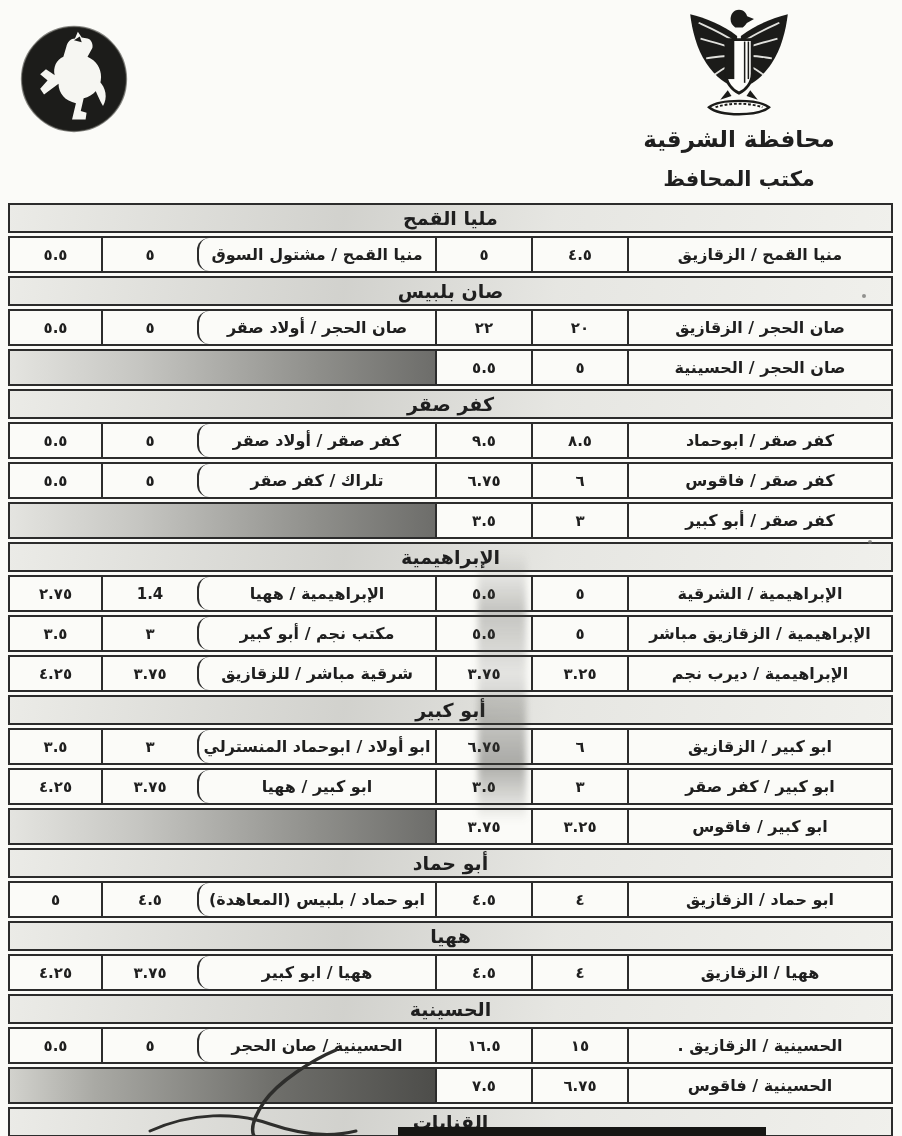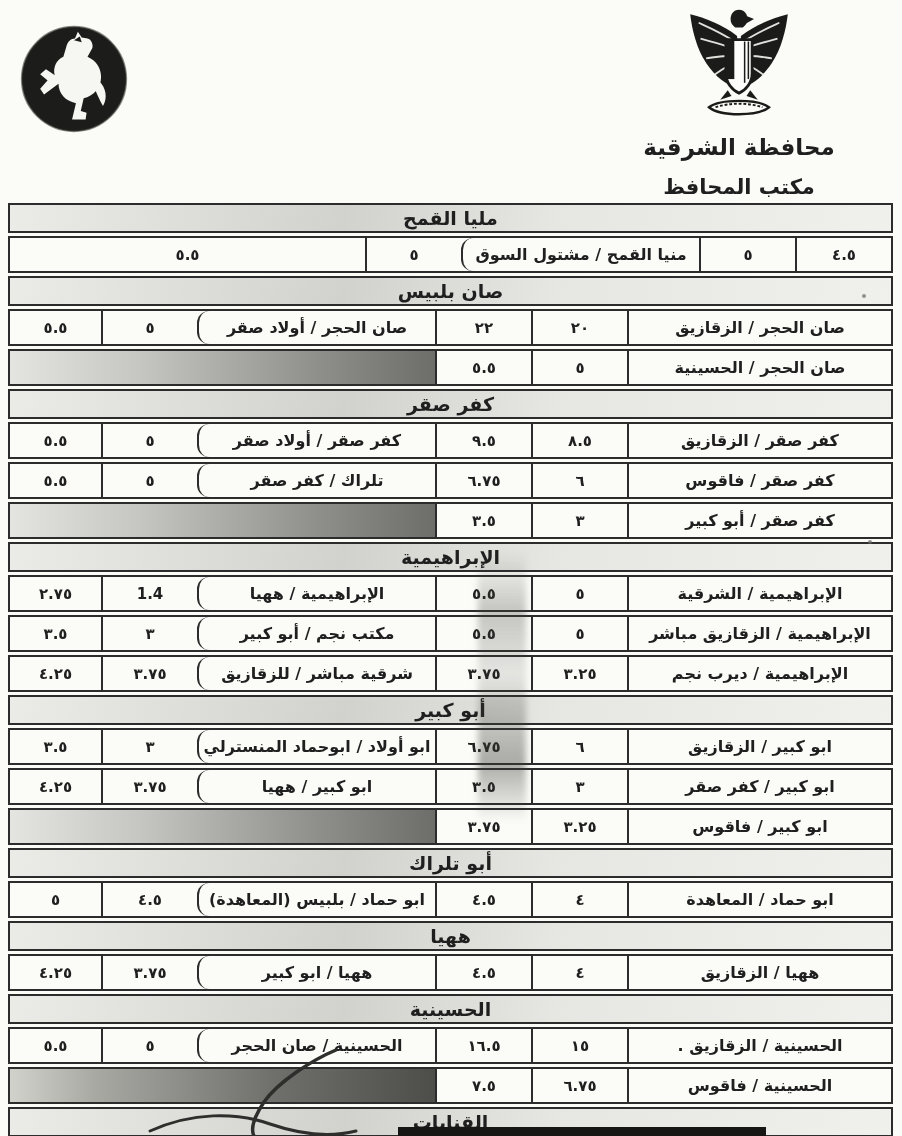--- a/index.html
+++ b/index.html
@@ -9,21 +9,21 @@
     font-family:"DejaVu Sans","Liberation Sans",sans-serif;
   }
   .page{
     position:relative;width:902px;height:1136px;overflow:hidden;
     background:#fbfbf8;color:#1f1f1f;direction:rtl;
   }
   
   .horse-wrap{position:absolute;left:16px;top:20px;width:116px;height:118px;}
   .gov-block{position:absolute;right:58px;top:4px;width:210px;text-align:center;}
   .eagle-wrap{width:118px;height:122px;margin:0 auto;}
-  .gov-name{font-size:23px;font-weight:bold;margin-top:8px;letter-spacing:0.5px;}
+  .gov-name{font-size:23px;font-weight:bold;margin-top:0;letter-spacing:0.5px;}
   .office-name{font-size:21px;font-weight:bold;margin-top:15px;}
   
   .fare-table{position:absolute;top:200px;right:9px;width:885px;}
   .sec-h{
     margin-top:3px;height:30px;box-sizing:border-box;
     border:2px solid #2c2c2c;
     display:flex;align-items:center;justify-content:center;
     font-size:19px;font-weight:bold;
     background:linear-gradient(100deg,rgba(90,90,85,0.07) 0%,rgba(80,80,75,0.22) 38%,rgba(90,90,85,0.10) 62%,rgba(90,90,85,0.04) 100%),#f6f6f2;
   }
@@ -110,20 +110,21 @@
     <div class="gov-name">محافظة الشرقية</div>
     <div class="office-name">مكتب المحافظ</div>
   </div>
 
   <div class="fare-table">
 
     <div class="sec-h">
         <span>مليا القمح</span>
       </div>
     <div class="row">
+      <div class="cell c-route-r">منيا القمح / الزقازيق</div>
       <div class="cell c-val">٤.٥</div>
       <div class="cell c-val">٥</div>
       <div class="cell c-route-l">منيا القمح / مشتول السوق</div>
       <div class="cell c-val">٥</div>
       <div class="cell c-last">٥.٥</div>
     </div>
 
     <div class="sec-h">
         <span>صان بلبيس</span>
       </div>
@@ -139,21 +140,21 @@
       <div class="cell c-route-r">صان الحجر / الحسينية</div>
       <div class="cell c-val">٥</div>
       <div class="cell c-val">٥.٥</div>
       <div class="cell c-shaded"></div>
     </div>
 
     <div class="sec-h">
         <span>كفر صقر</span>
       </div>
     <div class="row">
-      <div class="cell c-route-r">كفر صقر / الزقازيق</div>
+      <div class="cell c-route-r">كفر صقر / ابوحماد</div>
       <div class="cell c-val">٨.٥</div>
       <div class="cell c-val">٩.٥</div>
       <div class="cell c-route-l">كفر صقر / أولاد صقر</div>
       <div class="cell c-val">٥</div>
       <div class="cell c-last">٥.٥</div>
     </div>
     <div class="row">
       <div class="cell c-route-r">كفر صقر / فاقوس</div>
       <div class="cell c-val">٦</div>
       <div class="cell c-val">٦.٧٥</div>
@@ -216,24 +217,24 @@
       <div class="cell c-last">٤.٢٥</div>
     </div>
     <div class="row">
       <div class="cell c-route-r">ابو كبير / فاقوس</div>
       <div class="cell c-val">٣.٢٥</div>
       <div class="cell c-val">٣.٧٥</div>
       <div class="cell c-shaded"></div>
     </div>
 
     <div class="sec-h">
-        <span>أبو تلراك</span>
-      </div>
-    <div class="row">
-      <div class="cell c-route-r">ابو حماد / المعاهدة</div>
+        <span>أبو حماد</span>
+      </div>
+    <div class="row">
+      <div class="cell c-route-r">ابو حماد / الزقازيق</div>
       <div class="cell c-val">٤</div>
       <div class="cell c-val">٤.٥</div>
       <div class="cell c-route-l">ابو حماد / بلبيس (المعاهدة)</div>
       <div class="cell c-val">٤.٥</div>
       <div class="cell c-last">٥</div>
     </div>
 
     <div class="sec-h">
         <span>ههيا</span>
       </div>

